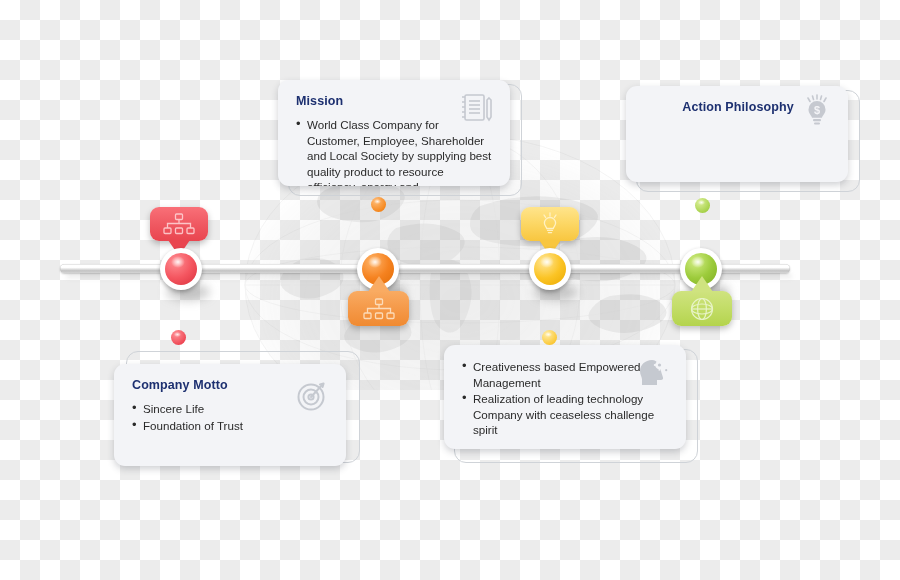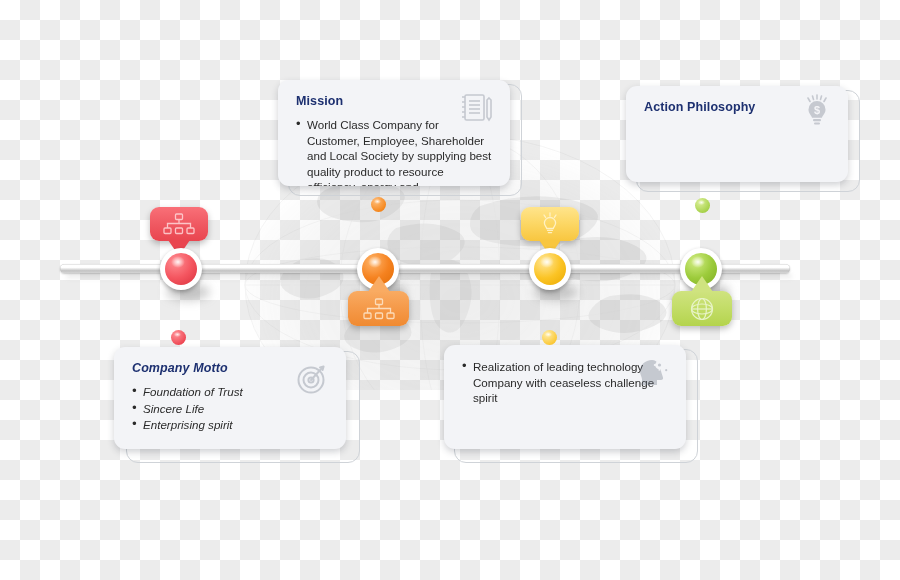--- a/index.html
+++ b/index.html
@@ -144,63 +144,63 @@
           <line x1="9" y1="16" x2="20" y2="16"></line>
             <line x1="9" y1="20" x2="20" y2="20"></line>
           <path d="M5 4 h-3 M5 9 h-3 M5 14 h-3 M5 19 h-3 M5 24 h-3"></path>
           <path d="M29 5 l2 2 v17 l-2 3 l-2 -3 v-17z"></path>
         </g>
       </svg>
     </span>
   </div>
 
   <div class="card-frame" style="left:636px;top:90px;width:222px;height:100px;"></div>
-  <div class="card" style="left:626px;top:86px;width:222px;height:96px;">
+  <div class="card" style="left:626px;top:86px;width:222px;height:96px;text-align:center;">
     <h3>Action Philosophy</h3>
     <span class="card-icon" style="right:14px;top:8px;">
       <svg width="34" height="34" viewBox="0 0 34 34">
         <g stroke="#6b7383" stroke-width="1.6" fill="none" stroke-linecap="round">
           <line x1="17" y1="1" x2="17" y2="5"></line>
           <line x1="8" y1="4" x2="10" y2="7.5"></line>
           <line x1="26" y1="4" x2="24" y2="7.5"></line>
           <line x1="12.5" y1="2" x2="13.5" y2="5.5"></line>
           <line x1="21.5" y1="2" x2="20.5" y2="5.5"></line>
         </g>
         <path d="M17 7 a8.5 8.5 0 0 1 8.5 8.5 c0 4 -3 6 -3.6 8.2 h-9.8 c-0.6 -2.2 -3.6 -4.2 -3.6 -8.2 a8.5 8.5 0 0 1 8.5 -8.5z" fill="#6b7383"></path>
         <rect x="13" y="25" width="8" height="2.2" rx="1" fill="#6b7383"></rect>
         <rect x="14" y="28.4" width="6" height="2" rx="1" fill="#6b7383"></rect>
         <text x="17" y="20" text-anchor="middle" font-size="11" font-weight="bold" fill="#f3f4f7" font-family="Liberation Sans, sans-serif">$</text>
       </svg>
     </span>
   </div>
 
   <div class="card-frame" style="left:126px;top:351px;width:232px;height:110px;"></div>
-  <div class="card" style="left:114px;top:347px;width:232px;height:102px;font-style:italic;">
+  <div class="card" style="left:114px;top:364px;width:232px;height:102px;">
     <h3>Company Motto</h3>
     <ul>
+      <li>Sincere Life</li>
       <li>Foundation of Trust</li>
-      <li>Sincere Life</li>
-      <li>Enterprising spirit</li>
     </ul>
     <span class="card-icon" style="right:18px;top:16px;">
       <svg width="32" height="32" viewBox="0 0 32 32">
         <g fill="none" stroke="#6b7383" stroke-width="2">
           <circle cx="15" cy="17" r="12.5"></circle>
           <circle cx="15" cy="17" r="7.5"></circle>
           <circle cx="15" cy="17" r="2.6"></circle>
           <path d="M15 17 L27 4" stroke-linecap="round"></path>
           <path d="M24 4.5 l3.6 -1 l-1 3.6" stroke-linecap="round" stroke-linejoin="round"></path>
         </g>
       </svg>
     </span>
   </div>
 
   <div class="card-frame" style="left:454px;top:349px;width:242px;height:112px;"></div>
   <div class="card" style="left:444px;top:345px;width:242px;height:104px;">
     <ul>
+      <li>Creativeness based Empowered Management</li>
       <li>Realization of leading technology Company with ceaseless challenge spirit</li>
     </ul>
     <span class="card-icon" style="right:14px;top:12px;">
       <svg width="34" height="30" viewBox="0 0 34 30">
         <path d="M14 3 c-7 0 -12 5 -12 11 c0 4 2 6 2 8.5 v5.5 h15 v-5 h4 c1.6 0 2.4 -1 2 -2.4 l-1.6 -5
                  C22.2 9 19.5 3 14 3z" fill="#6b7383"></path>
         <circle cx="21.5" cy="8" r="4.3" fill="#f3f4f7"></circle>
         <circle cx="21.5" cy="8" r="1.6" fill="#6b7383"></circle>
         <g fill="#f3f4f7">
           <rect x="20.6" y="2.4" width="1.8" height="2.2"></rect>

